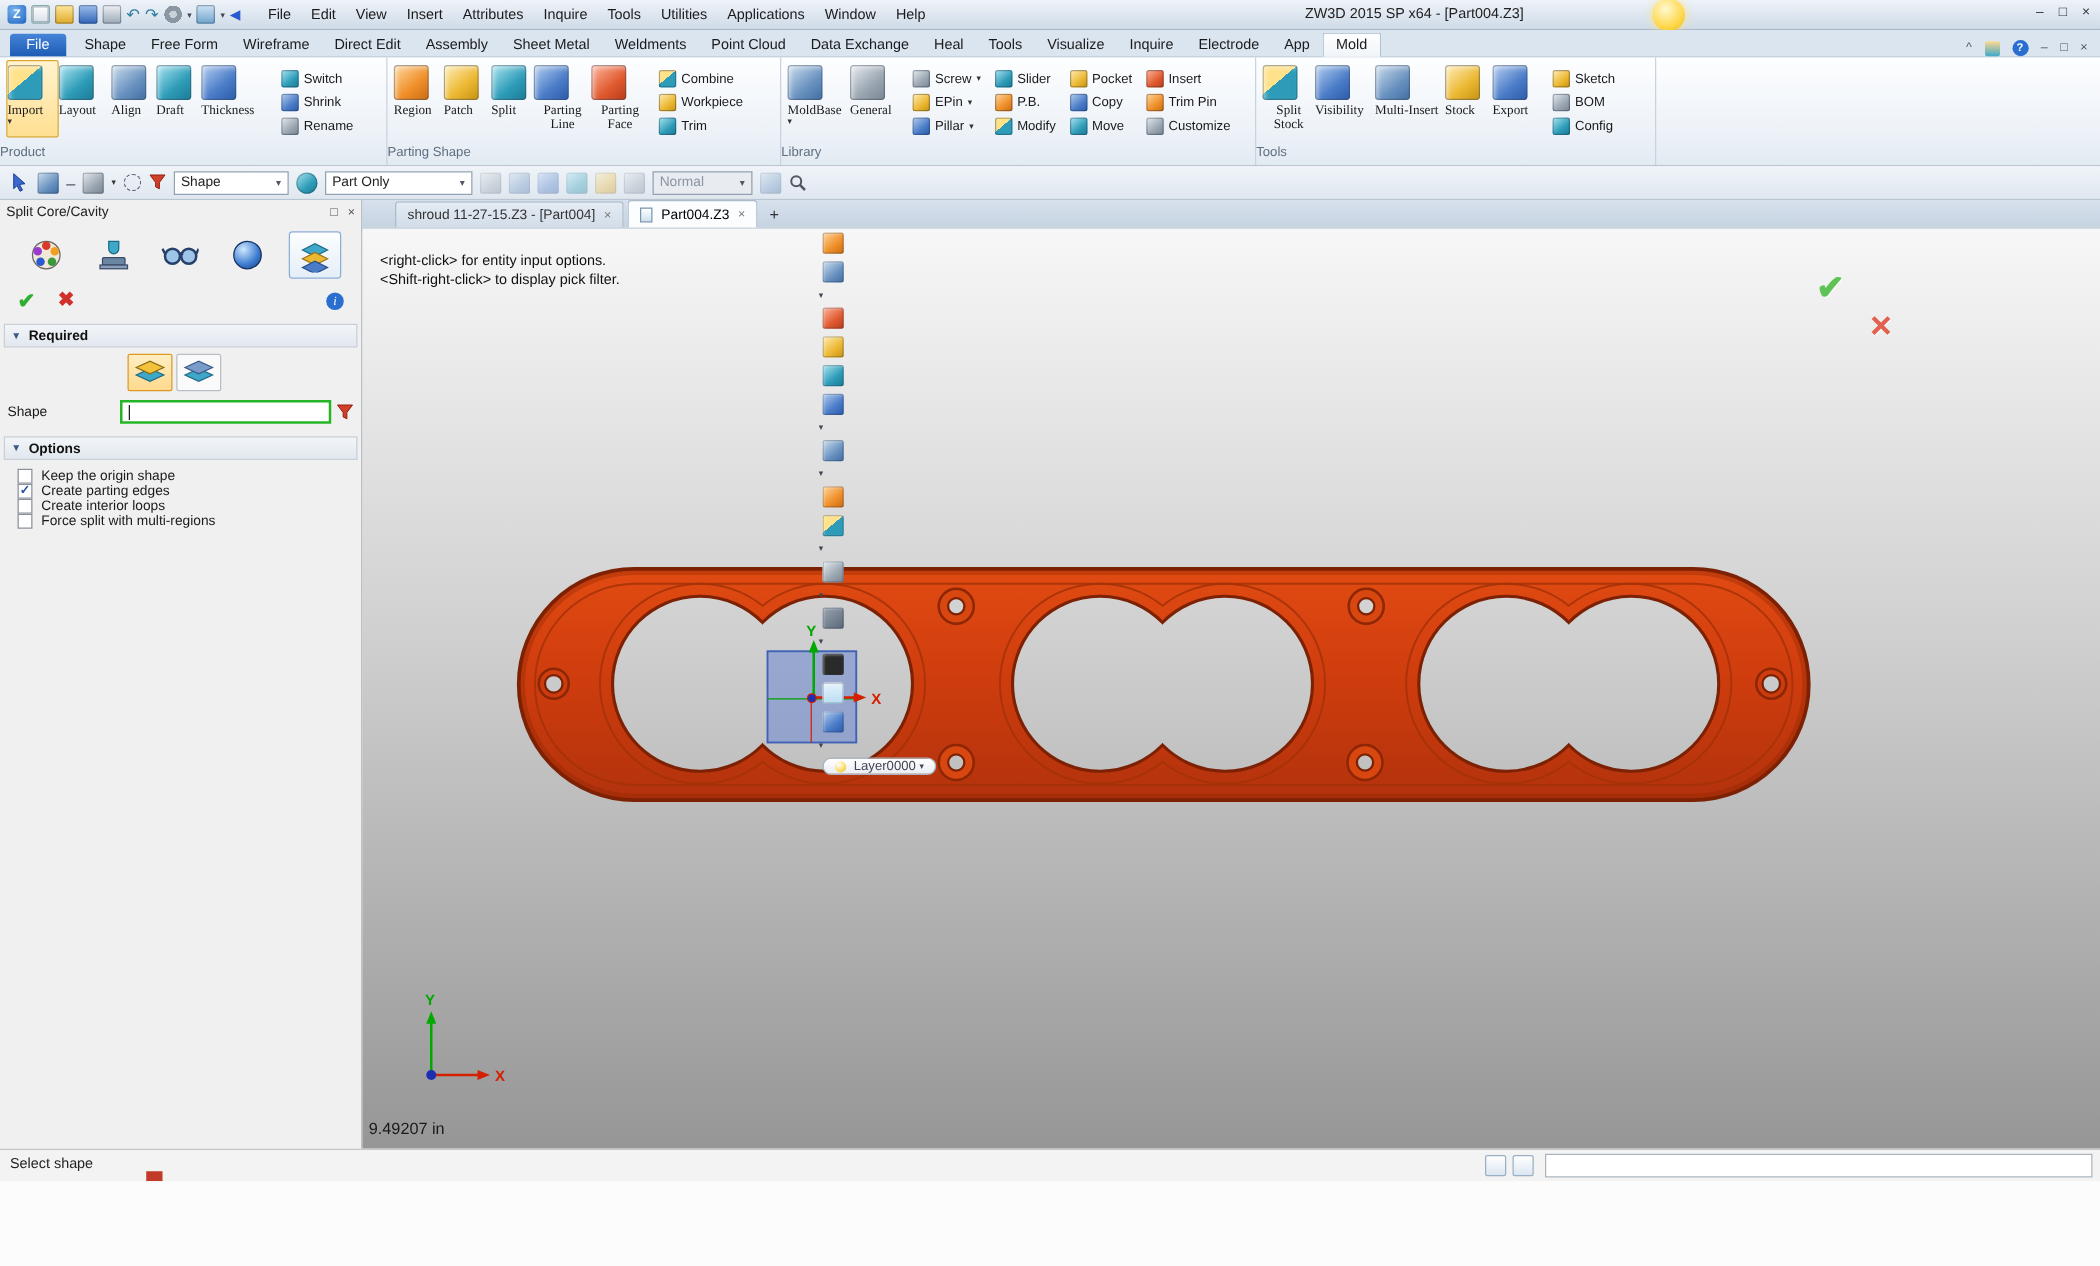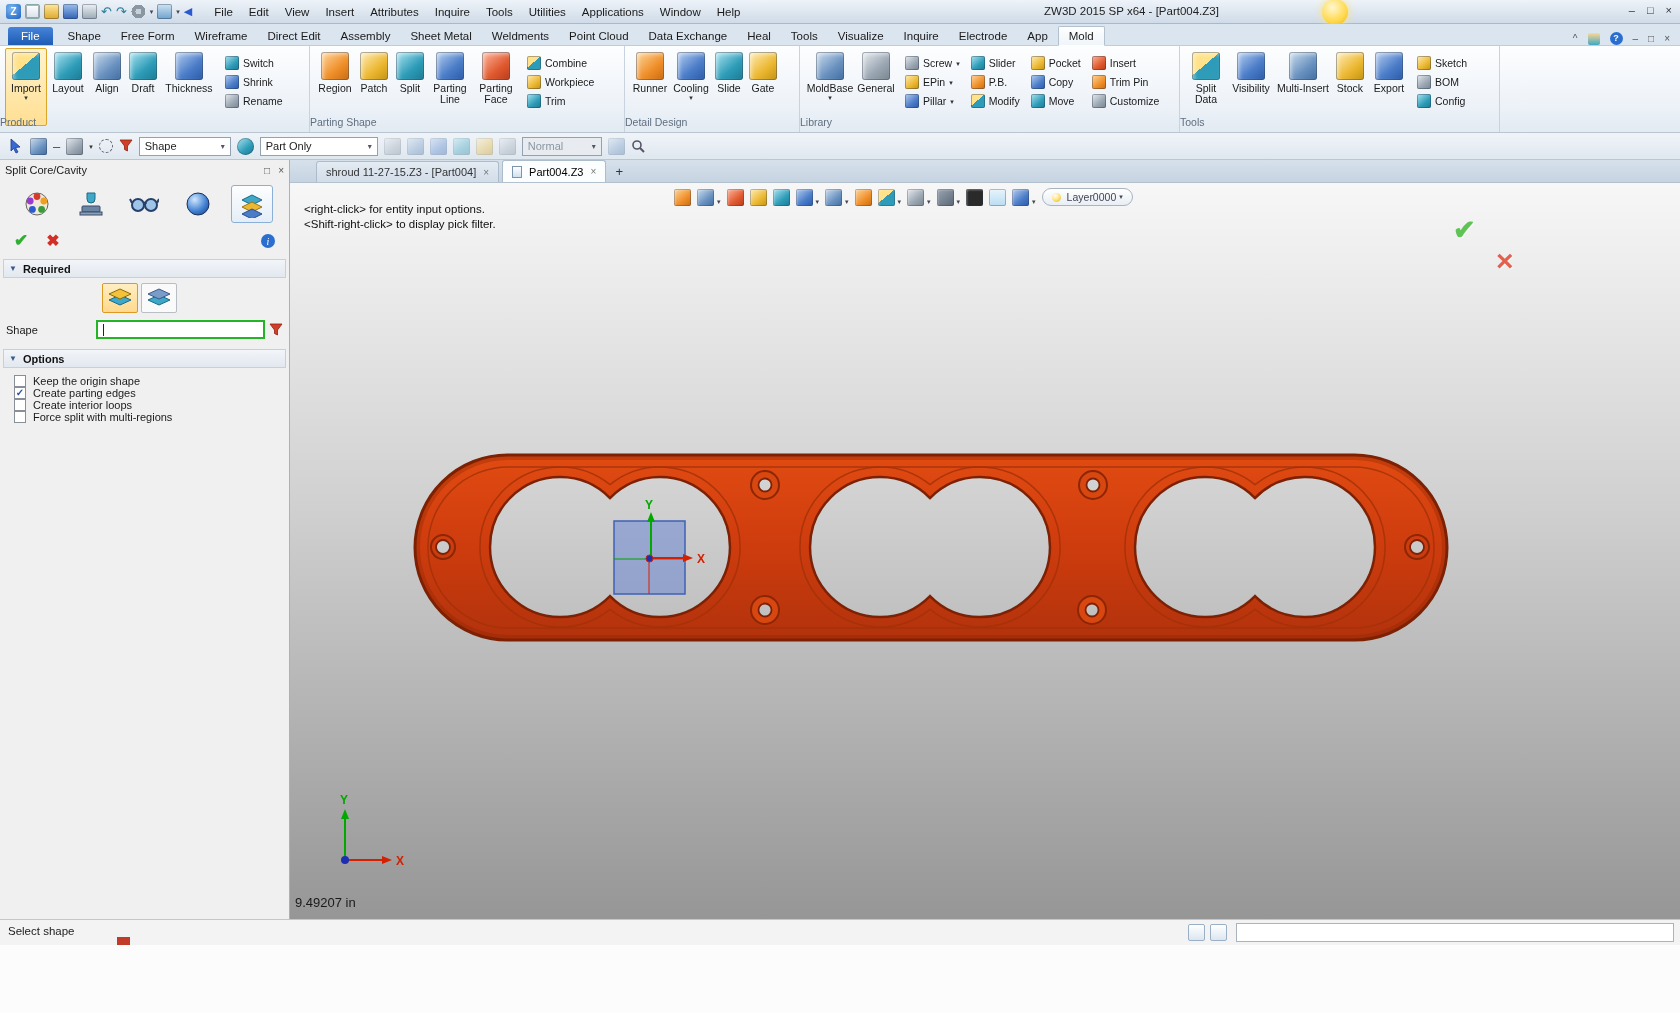--- a/index.html
+++ b/index.html
@@ -33,21 +33,21 @@
   .rtab.active{background:linear-gradient(#fdfeff,#f0f5fa);border:1px solid #b3c1cf;border-bottom:1px solid #fdfeff;margin-bottom:-1px;border-radius:2px 2px 0 0;}
   .tr-right{margin-left:auto;display:flex;align-items:center;gap:10px;padding-right:10px;font-size:10px;color:#555;}
   .help-ic{width:13px;height:13px;border-radius:50%;background:#2a6fd0;color:#fff;text-align:center;line-height:13px;font-size:9px;font-weight:bold;}
   .style-ic{width:12px;height:12px;border-radius:2px;background:linear-gradient(#ffd98e,#3fa8c8);}
 
   
   .ribbon{position:absolute;top:46px;left:0;width:1680px;height:87px;background:linear-gradient(#fdfeff,#edf2f8 70%,#e2eaf2);border-bottom:1px solid #b9c6d2;display:flex;}
   .rgroup{position:relative;height:100%;border-right:1px solid #c9d3dd;padding:2px 3px 14px 5px;display:flex;align-items:flex-start;}
   .glabel{position:absolute;bottom:4px;left:0;right:0;text-align:left;font-size:10.5px;color:#5f6f7f;}
   .rbtn{cursor:default;}
-  .rbtn.big{display:flex;flex-direction:column;align-items:center;padding-top:4px;font-size:10.5px;line-height:11px;text-align:center;height:78px;flex:none;}
+  .rbtn.big{display:flex;flex-direction:column;align-items:flex-start;padding-top:4px;font-size:10.5px;line-height:11px;text-align:center;height:62px;flex:none;font-family:Liberation Serif, serif;}
   .rbtn.big .ric{margin-bottom:3px;flex:none;}
   .rbtn.big.hl{background:linear-gradient(#fff3cf,#ffdf91);border:1px solid #dba62a;border-radius:2px;padding-top:3px;}
   .ric{width:28px;height:28px;border-radius:3px;box-shadow:inset 0 0 0 1px rgba(30,40,60,.35),inset 2px 2px 4px rgba(255,255,255,.55);}
   .ric-s{width:14px;height:14px;border-radius:2px;box-shadow:inset 0 0 0 1px rgba(30,40,60,.35);flex:none;}
   .rcol{display:flex;flex-direction:column;gap:3px;padding-top:7px;margin-left:5px;}
   .rbtn.sm{display:flex;align-items:center;gap:4px;font-size:10.5px;padding:1px 3px;white-space:nowrap;}
   .caret{font-size:7px;color:#333;line-height:7px;}
   .c-teal {background:linear-gradient(140deg,#aee6f2,#2e9cb8 60%,#1a7a94);}
   .c-blue {background:linear-gradient(140deg,#b8d0f0,#4a7cc8 60%,#2a5aa8);}
   .c-orange{background:linear-gradient(140deg,#ffd9a0,#ef8f2a 60%,#c96a10);}
@@ -98,21 +98,21 @@
   .dtab{height:21px;display:flex;align-items:center;gap:7px;padding:0 9px;font-size:11px;background:linear-gradient(#e4ebf3,#d2dde9);border:1px solid #adbccb;border-bottom:none;border-radius:3px 3px 0 0;color:#333;white-space:nowrap;}
   .dtab.active{background:#fcfdff;height:22px;color:#000;}
   .docic{width:10px;height:12px;background:linear-gradient(#fff,#cfe0ee);border:1px solid #7a94ae;}
   .dx{font-size:10px;color:#777;}
   .dplus{height:21px;width:20px;display:flex;align-items:center;justify-content:center;font-size:13px;color:#333;}
 
   
   .viewport{position:absolute;top:183px;left:290px;width:1390px;height:736px;background:linear-gradient(#f7f7f7,#cfcfcf 45%,#969696);overflow:hidden;}
   .modelsvg{position:absolute;inset:0;width:100%;height:100%;}
   .hints{position:absolute;left:14px;top:19px;font-size:11.5px;line-height:15px;color:#101010;}
-  .vtoolbar{position:absolute;left:384px;top:3px;height:20px;display:flex;align-items:flex-end;gap:6px;}
+  .vtoolbar{position:absolute;left:368px;top:3px;height:20px;display:flex;align-items:flex-start;gap:6px;flex-direction:column;}
   .vic{width:17px;height:17px;border-radius:2px;box-shadow:inset 0 0 0 1px rgba(30,40,60,.3),inset 1px 1px 2px rgba(255,255,255,.5);flex:none;}
   .vcar{font-size:7px;color:#445;margin-left:-3px;}
   .vc-dark{background:linear-gradient(140deg,#9aa6b4,#5a6674);}
   .vc-black{background:#2a2a2a;}
   .vc-light{background:linear-gradient(#e8f4fc,#b8dcf2);}
   .layerpill{height:18px;border:1px solid #a8b4c0;border-radius:9px;background:linear-gradient(#fff,#e8eef4);display:flex;align-items:center;gap:6px;padding:0 9px;font-size:10.5px;color:#445;}
   .bulb{width:9px;height:9px;border-radius:50%;background:radial-gradient(circle at 35% 30%,#fff,#ffe27a 50%,#e8b40a);}
   .vok{position:absolute;left:1163px;top:31px;font-size:27px;font-weight:bold;color:#5fc455;text-shadow:1px 1px 1px rgba(255,255,255,.7);}
   .vcancel{position:absolute;left:1206px;top:63px;font-size:30px;font-weight:bold;color:#e2604e;text-shadow:1px 1px 1px rgba(255,255,255,.6);line-height:30px;}
   .measure{position:absolute;left:5px;top:712px;font-size:13px;color:#1a1a1a;}
@@ -267,40 +267,20 @@
           <span>Workpiece</span>
         </div>
       <div class="rbtn sm">
           <span class="ric-s c-teal"></span>
           <span>Trim</span>
         </div>
     </div>
     <div class="glabel">Parting Shape</div>
   </div>
 
-  <div class="rgroup" style="width:175px">
-    <div class="rbtn big" style="width:40px">
-      <div class="ric c-orange"></div>
-      <span>Runner</span>
-    </div>
-    <div class="rbtn big" style="width:42px">
-      <div class="ric c-blue"></div>
-      <span>Cooling</span>
-      <span class="caret">▾</span>
-    </div>
-    <div class="rbtn big" style="width:34px">
-      <div class="ric c-teal"></div>
-      <span>Slide</span>
-    </div>
-    <div class="rbtn big" style="width:34px">
-      <div class="ric c-gold"></div>
-      <span>Gate</span>
-    </div>
-    <div class="glabel">Detail Design</div>
-  </div>
 
   <div class="rgroup" style="width:380px">
     <div class="rbtn big" style="width:50px">
       <div class="ric c-steel"></div>
       <span>MoldBase</span>
       <span class="caret">▾</span>
     </div>
     <div class="rbtn big" style="width:42px">
       <div class="ric c-gray"></div>
       <span>General</span>
@@ -363,21 +343,21 @@
           <span class="ric-s c-gray"></span>
           <span>Customize</span>
         </div>
     </div>
     <div class="glabel">Library</div>
   </div>
 
   <div class="rgroup" style="width:320px">
     <div class="rbtn big" style="width:42px">
       <div class="ric c-multi"></div>
-      <span>Split Data</span>
+      <span>Split Stock</span>
     </div>
     <div class="rbtn big" style="width:48px">
       <div class="ric c-blue"></div>
       <span>Visibility</span>
     </div>
     <div class="rbtn big" style="width:56px">
       <div class="ric c-steel"></div>
       <span>Multi-Insert</span>
     </div>
     <div class="rbtn big" style="width:38px">

